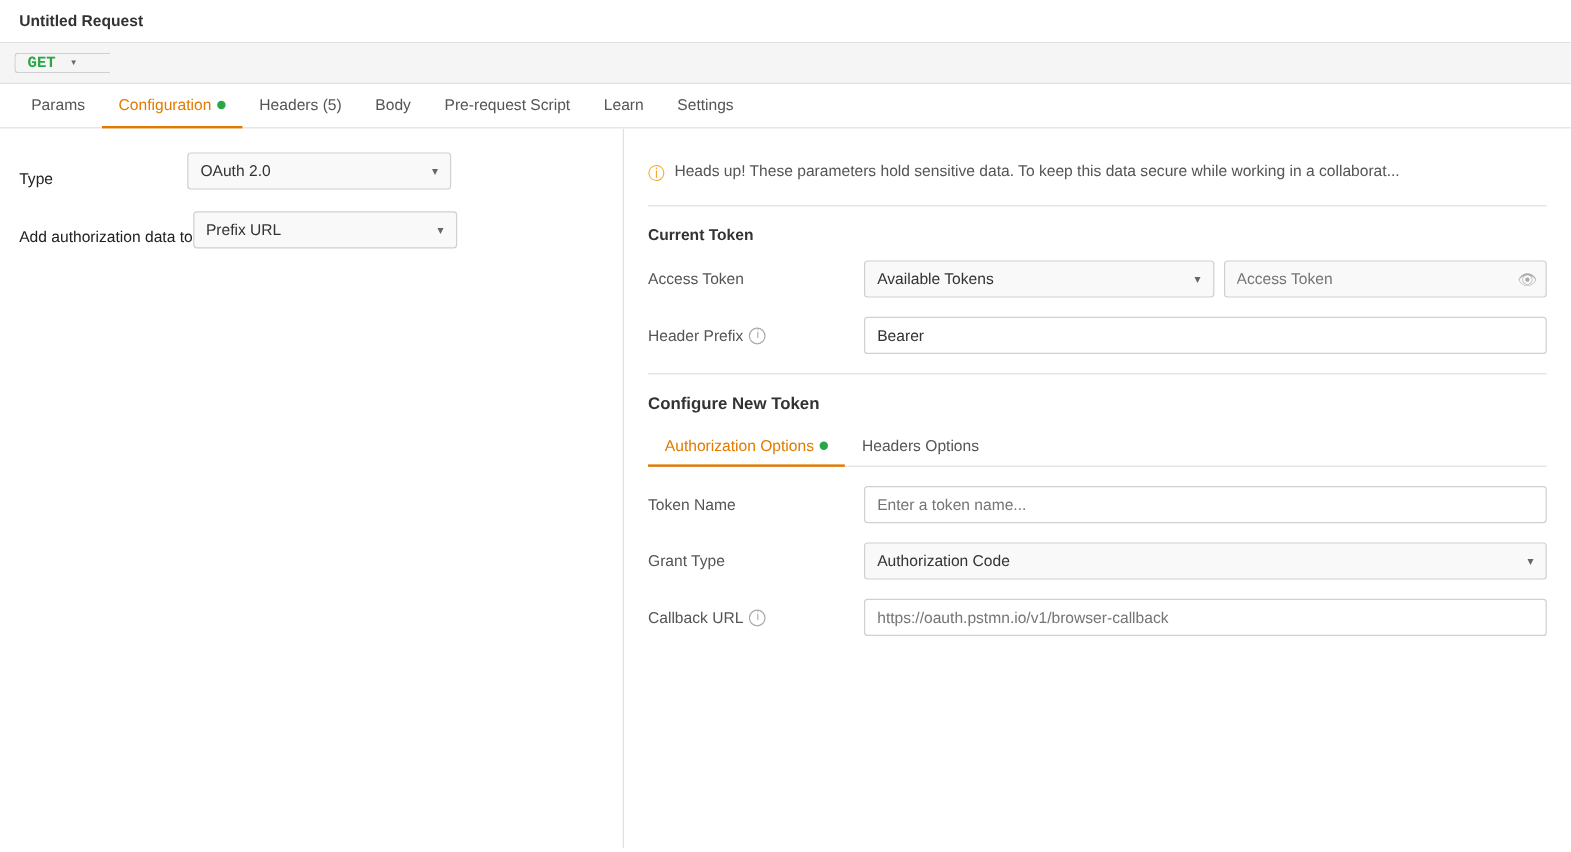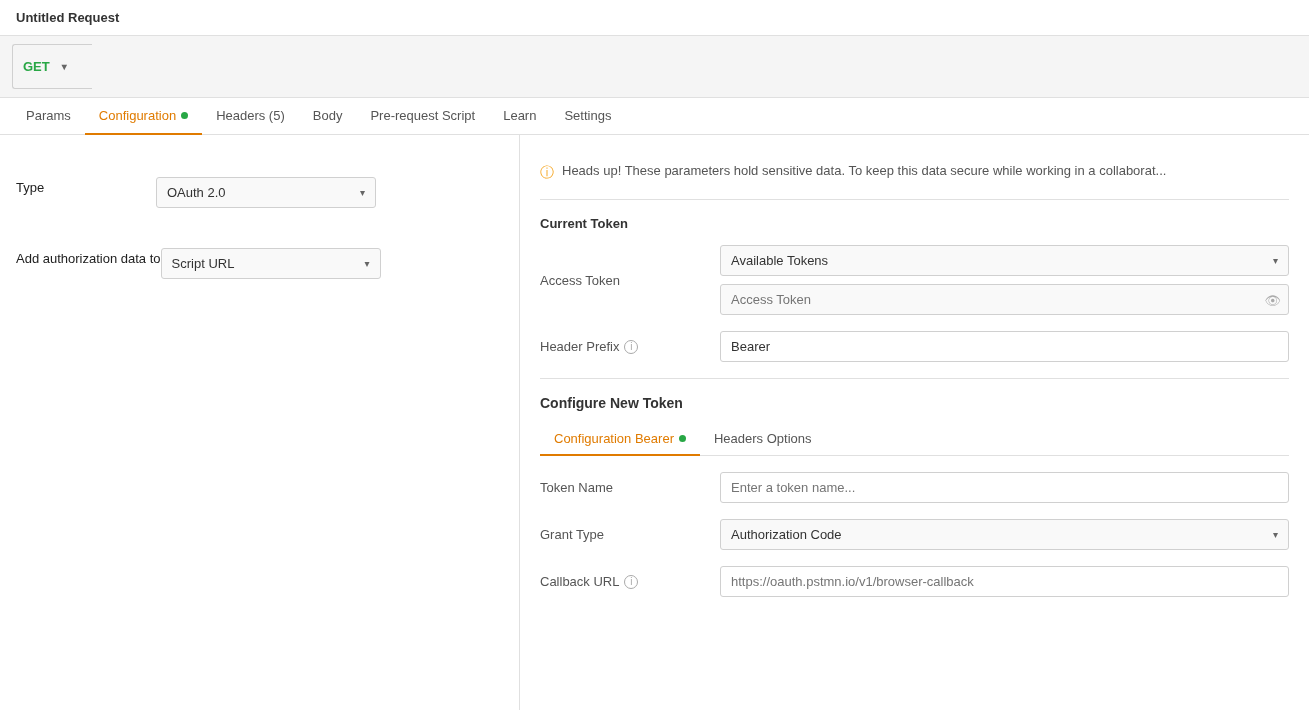--- a/index.html
+++ b/index.html
@@ -21,28 +21,29 @@
       border-bottom: 1px solid #e0e0e0;
       gap: 0;
     }
 
     .method-select {
       display: flex;
       align-items: center;
       background: #f5f5f5;
       border: 1px solid #d0d0d0;
       border-right: none;
-      padding: 14px 10px;
+      padding: 0 10px;
       font-size: 13px;
       font-weight: 600;
       color: #28a745;
       cursor: pointer;
       border-radius: 3px 0 0 3px;
       gap: 12px;
       min-width: 80px;
+      font-family: Liberation Mono, monospace;
     }
 
     .url-input {
       flex: 1;
       padding: 7px 12px;
       border: 1px solid #d0d0d0;
       border-radius: 0 3px 3px 0;
       font-size: 13px;
       color: #999;
       background: #fff;
@@ -122,21 +123,20 @@
       align-items: center;
       justify-content: space-between;
       border: 1px solid #d0d0d0;
       border-radius: 3px;
       padding: 7px 10px;
       background: #f9f9f9;
       cursor: pointer;
       font-size: 13px;
       color: #333;
       min-width: 220px;
-      margin-top: 22px;
     }
 
     .description-text {
       font-size: 13px;
       color: #555;
       line-height: 1.5;
       margin-bottom: 18px;
     }
 
     .description-text a {
@@ -362,38 +362,38 @@
       <div class="select-box">
         <span>OAuth 2.0</span>
         <span class="chevron-down">▾</span>
       </div>
     </div>
 
 
     <div class="form-row">
       <span class="form-label">Add authorization data to</span>
       <div class="select-box">
-        <span>Script URL</span>
+        <span>Prefix URL</span>
         <span class="chevron-down">▾</span>
       </div>
     </div>
   </div>
 
   <div class="right-panel">
 
     <div class="info-banner">
       <span class="info-icon">ⓘ</span>
       <span>Heads up! These parameters hold sensitive data. To keep this data secure while working in a collaborat...</span>
     </div>
 
     <div class="section-title">Current Token</div>
 
     <div class="right-form-row">
       <span class="right-form-label">Access Token</span>
-      <div style="display:flex; flex-direction:column; flex:1; gap:8px;">
+      <div style="display:flex; flex:1; gap:8px;">
         <div class="right-select-box">
           <span>Available Tokens</span>
           <span class="chevron-down">▾</span>
         </div>
         <div class="token-input-wrapper">
           <input type="text" placeholder="Access Token" style="">
           <span class="token-eye-icon">👁</span>
         </div>
       </div>
     </div>
@@ -405,21 +405,21 @@
       </span>
       <input class="bearer-input" type="text" value="Bearer" style="">
     </div>
 
     <hr class="separator">
 
     <div class="configure-title">Configure New Token</div>
 
     <div class="sub-tabs">
       <div class="sub-tab active">
-        <span>Configuration Bearer</span>
+        <span>Authorization Options</span>
         <span class="dot"></span>
       </div>
       <div class="sub-tab">
         <span>Headers Options</span>
       </div>
     </div>
 
     <div class="right-form-row">
       <span class="right-form-label">Token Name</span>
       <input class="right-input placeholder-style" type="text" placeholder="Enter a token name..." style="">

